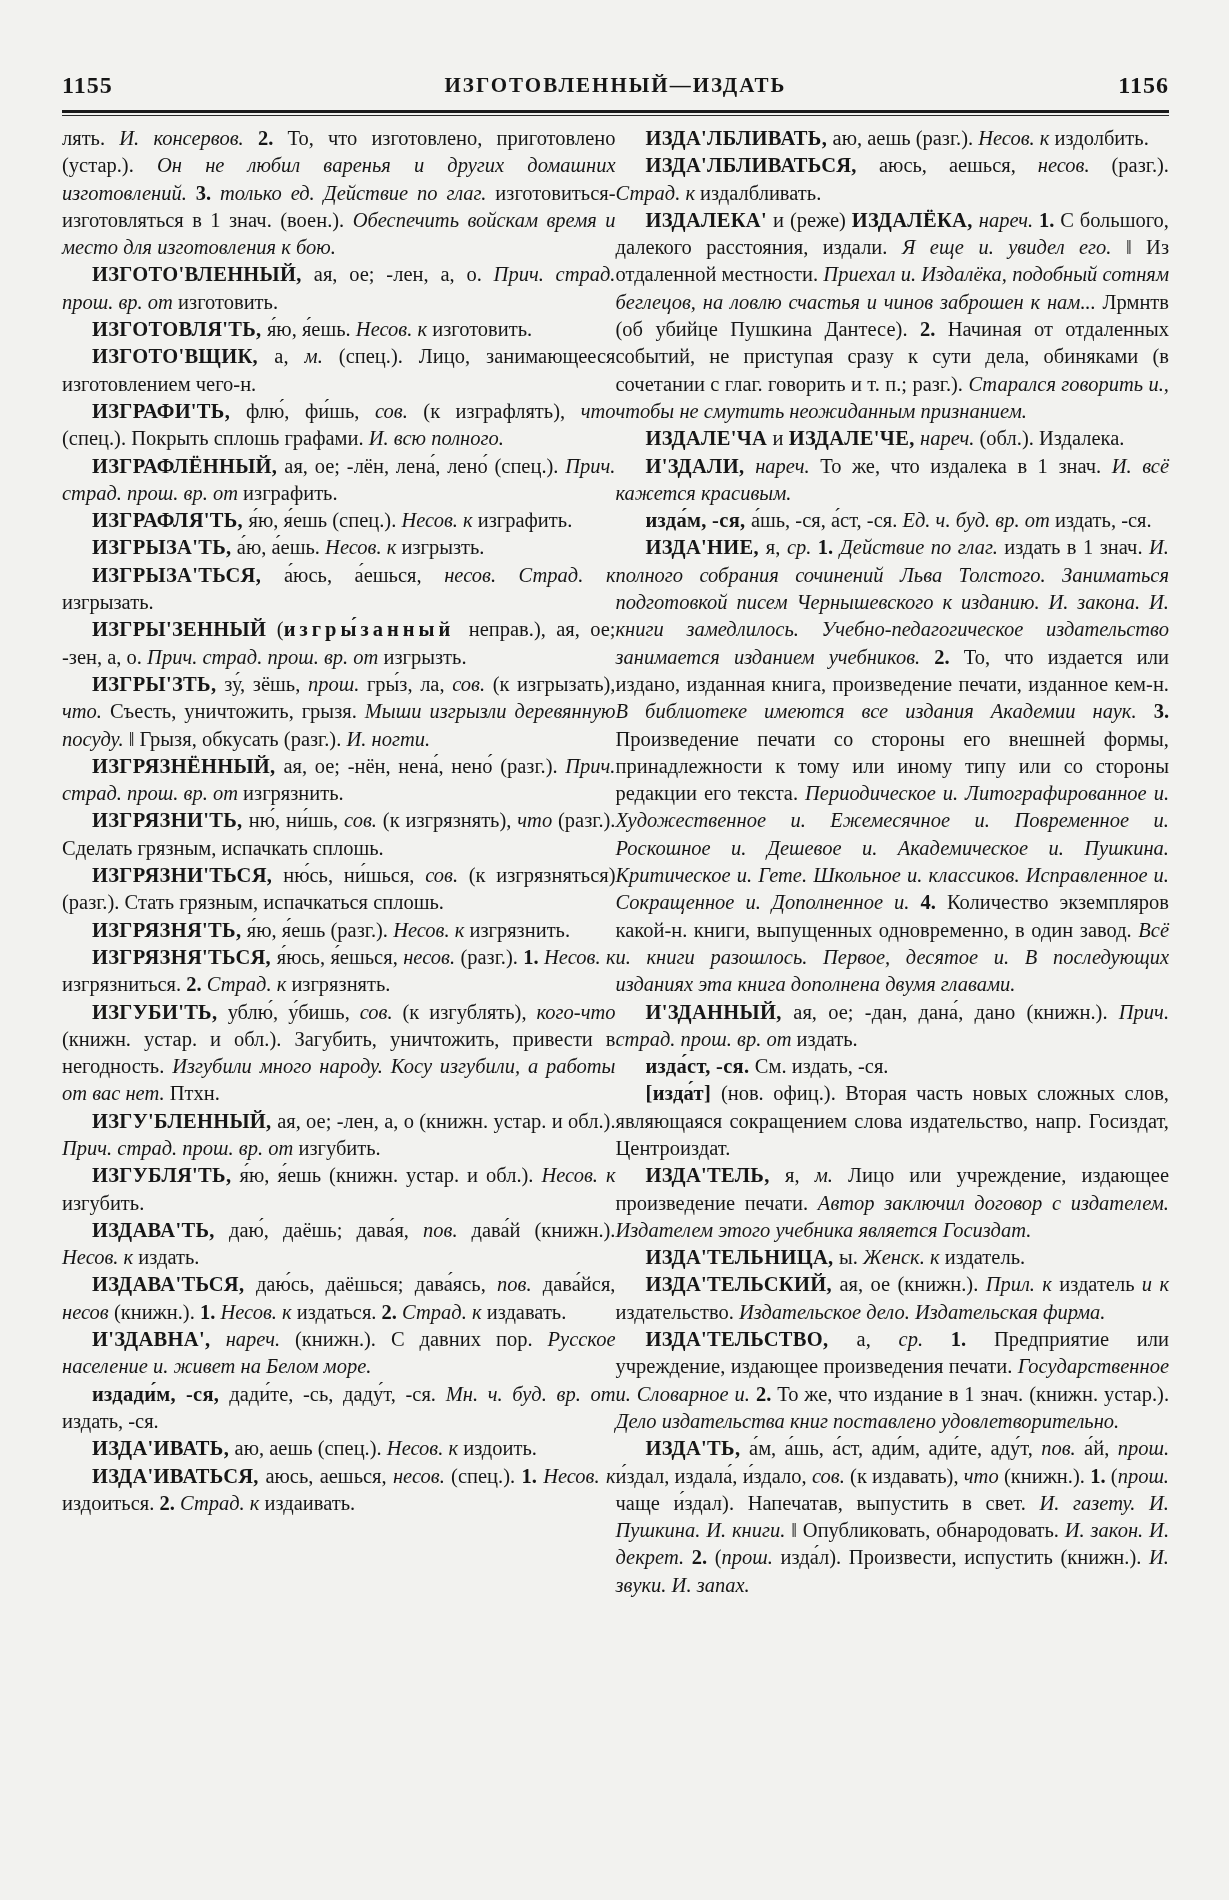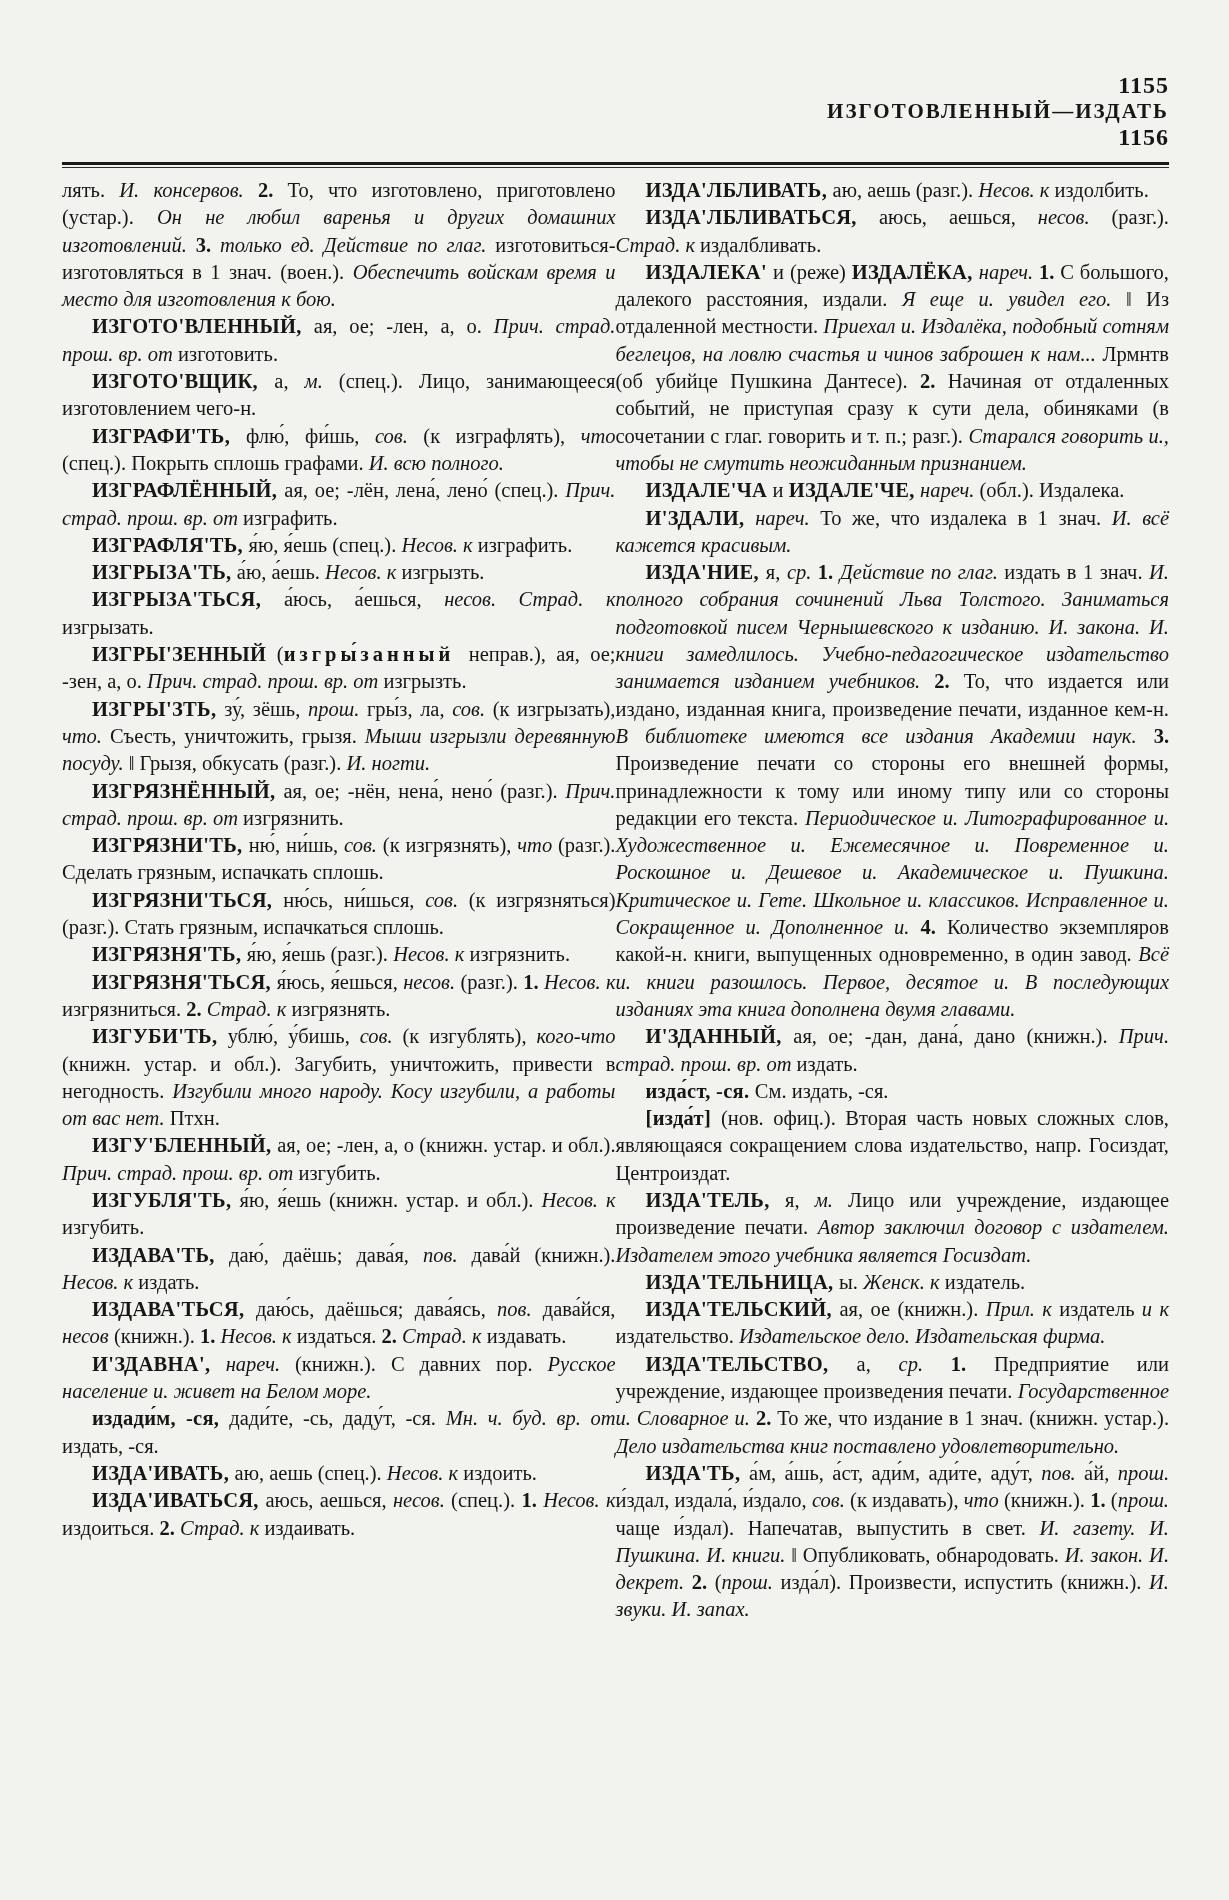--- a/index.html
+++ b/index.html
@@ -12,23 +12,22 @@
     position: relative;
     width: 1229px;
     height: 1900px;
     background: #f2f2ef;
     color: #161616;
     padding: 72px 60px 0 62px;
     overflow: hidden;
   }
   .header {
     display: flex;
-    align-items: flex-end;
+    align-items: center;
     font-weight: bold;
-    flex-direction: column;
   }
   .page-num { font-size: 24px; letter-spacing: 1px; }
   .header-title {
     flex: 1;
     text-align: center;
     font-size: 21px;
     letter-spacing: 2px;
     font-family: Liberation Serif, serif;
   }
   .header-rule {
@@ -62,20 +61,21 @@
   <div class="header">
     <span class="page-num">1155</span>
     <span class="header-title">ИЗГОТОВЛЕННЫЙ—ИЗДАТЬ</span>
     <span class="page-num">1156</span>
   </div>
   <div class="header-rule"></div>
   <div class="columns">
     <div class="column">
         <p class="entry no-indent"><span class="run-normal">лять. </span><span class="run-italic">И. консервов. </span><span class="run-bold">2. </span><span class="run-normal">То, что изготовлено, приготовлено (устар.). </span><span class="run-italic">Он не любил варенья и других домашних изготовлений. </span><span class="run-bold">3. </span><span class="run-italic">только ед. Действие по глаг. </span><span class="run-normal">изготовиться-изготовляться в 1 знач. (воен.). </span><span class="run-italic">Обеспечить войскам время и место для изготовления к бою.</span></p>
         <p class="entry"><span class="run-head">ИЗГОТО'ВЛЕННЫЙ, </span><span class="run-normal">ая, ое; -лен, а, о. </span><span class="run-italic">Прич. страд. прош. вр. от </span><span class="run-normal">изготовить.</span></p>
+        <p class="entry"><span class="run-head">ИЗГОТОВЛЯ'ТЬ, </span><span class="run-normal">я́ю, я́ешь. </span><span class="run-italic">Несов. к </span><span class="run-normal">изготовить.</span></p>
         <p class="entry"><span class="run-head">ИЗГОТО'ВЩИК, </span><span class="run-normal">а, </span><span class="run-italic">м. </span><span class="run-normal">(спец.). Лицо, занимающееся изготовлением чего-н.</span></p>
         <p class="entry"><span class="run-head">ИЗГРАФИ'ТЬ, </span><span class="run-normal">флю́, фи́шь, </span><span class="run-italic">сов. </span><span class="run-normal">(к изграфлять), </span><span class="run-italic">что </span><span class="run-normal">(спец.). Покрыть сплошь графами. </span><span class="run-italic">И. всю полного.</span></p>
         <p class="entry"><span class="run-head">ИЗГРАФЛЁННЫЙ, </span><span class="run-normal">ая, ое; -лён, лена́, лено́ (спец.). </span><span class="run-italic">Прич. страд. прош. вр. от </span><span class="run-normal">изграфить.</span></p>
         <p class="entry"><span class="run-head">ИЗГРАФЛЯ'ТЬ, </span><span class="run-normal">я́ю, я́ешь (спец.). </span><span class="run-italic">Несов. к </span><span class="run-normal">изграфить.</span></p>
         <p class="entry"><span class="run-head">ИЗГРЫЗА'ТЬ, </span><span class="run-normal">а́ю, а́ешь. </span><span class="run-italic">Несов. к </span><span class="run-normal">изгрызть.</span></p>
         <p class="entry"><span class="run-head">ИЗГРЫЗА'ТЬСЯ, </span><span class="run-normal">а́юсь, а́ешься, </span><span class="run-italic">несов. Страд. к </span><span class="run-normal">изгрызать.</span></p>
         <p class="entry"><span class="run-head">ИЗГРЫ'ЗЕННЫЙ </span><span class="run-normal">(</span><span class="run-spaced">изгры́занный </span><span class="run-normal">неправ.), ая, ое; -зен, а, о. </span><span class="run-italic">Прич. страд. прош. вр. от </span><span class="run-normal">изгрызть.</span></p>
         <p class="entry"><span class="run-head">ИЗГРЫ'ЗТЬ, </span><span class="run-normal">зу́, зёшь, </span><span class="run-italic">прош. </span><span class="run-normal">гры́з, ла, </span><span class="run-italic">сов. </span><span class="run-normal">(к изгрызать), </span><span class="run-italic">что. </span><span class="run-normal">Съесть, уничтожить, грызя. </span><span class="run-italic">Мыши изгрызли деревянную посуду. </span><span class="run-normal">‖ Грызя, обкусать (разг.). </span><span class="run-italic">И. ногти.</span></p>
         <p class="entry"><span class="run-head">ИЗГРЯЗНЁННЫЙ, </span><span class="run-normal">ая, ое; -нён, нена́, нено́ (разг.). </span><span class="run-italic">Прич. страд. прош. вр. от </span><span class="run-normal">изгрязнить.</span></p>
         <p class="entry"><span class="run-head">ИЗГРЯЗНИ'ТЬ, </span><span class="run-normal">ню́, ни́шь, </span><span class="run-italic">сов. </span><span class="run-normal">(к изгрязнять), </span><span class="run-italic">что </span><span class="run-normal">(разг.). Сделать грязным, испачкать сплошь.</span></p>
@@ -91,20 +91,21 @@
         <p class="entry"><span class="run-head">издади́м, -ся, </span><span class="run-normal">дади́те, -сь, даду́т, -ся. </span><span class="run-italic">Мн. ч. буд. вр. от </span><span class="run-normal">издать, -ся.</span></p>
         <p class="entry"><span class="run-head">ИЗДА'ИВАТЬ, </span><span class="run-normal">аю, аешь (спец.). </span><span class="run-italic">Несов. к </span><span class="run-normal">издоить.</span></p>
         <p class="entry"><span class="run-head">ИЗДА'ИВАТЬСЯ, </span><span class="run-normal">аюсь, аешься, </span><span class="run-italic">несов. </span><span class="run-normal">(спец.). </span><span class="run-bold">1. </span><span class="run-italic">Несов. к </span><span class="run-normal">издоиться. </span><span class="run-bold">2. </span><span class="run-italic">Страд. к </span><span class="run-normal">издаивать.</span></p>
       </div>
     <div class="column">
         <p class="entry"><span class="run-head">ИЗДА'ЛБЛИВАТЬ, </span><span class="run-normal">аю, аешь (разг.). </span><span class="run-italic">Несов. к </span><span class="run-normal">издолбить.</span></p>
         <p class="entry"><span class="run-head">ИЗДА'ЛБЛИВАТЬСЯ, </span><span class="run-normal">аюсь, аешься, </span><span class="run-italic">несов. </span><span class="run-normal">(разг.). </span><span class="run-italic">Страд. к </span><span class="run-normal">издалбливать.</span></p>
         <p class="entry"><span class="run-head">ИЗДАЛЕКА' </span><span class="run-normal">и (реже) </span><span class="run-head">ИЗДАЛЁКА, </span><span class="run-italic">нареч. </span><span class="run-bold">1. </span><span class="run-normal">С большого, далекого расстояния, издали. </span><span class="run-italic">Я еще и. увидел его. </span><span class="run-normal">‖ Из отдаленной местности. </span><span class="run-italic">Приехал и. Издалёка, подобный сотням беглецов, на ловлю счастья и чинов заброшен к нам... </span><span class="run-normal">Лрмнтв (об убийце Пушкина Дантесе). </span><span class="run-bold">2. </span><span class="run-normal">Начиная от отдаленных событий, не приступая сразу к сути дела, обиняками (в сочетании с глаг. говорить и т. п.; разг.). </span><span class="run-italic">Старался говорить и., чтобы не смутить неожиданным признанием.</span></p>
         <p class="entry"><span class="run-head">ИЗДАЛЕ'ЧА </span><span class="run-normal">и </span><span class="run-head">ИЗДАЛЕ'ЧЕ, </span><span class="run-italic">нареч. </span><span class="run-normal">(обл.). Издалека.</span></p>
         <p class="entry"><span class="run-head">И'ЗДАЛИ, </span><span class="run-italic">нареч. </span><span class="run-normal">То же, что издалека в 1 знач. </span><span class="run-italic">И. всё кажется красивым.</span></p>
+        <p class="entry"><span class="run-head">изда́м, -ся, </span><span class="run-normal">а́шь, -ся, а́ст, -ся. </span><span class="run-italic">Ед. ч. буд. вр. от </span><span class="run-normal">издать, -ся.</span></p>
         <p class="entry"><span class="run-head">ИЗДА'НИЕ, </span><span class="run-normal">я, </span><span class="run-italic">ср. </span><span class="run-bold">1. </span><span class="run-italic">Действие по глаг. </span><span class="run-normal">издать в 1 знач. </span><span class="run-italic">И. полного собрания сочинений Льва Толстого. Заниматься подготовкой писем Чернышевского к изданию. И. закона. И. книги замедлилось. Учебно-педагогическое издательство занимается изданием учебников. </span><span class="run-bold">2. </span><span class="run-normal">То, что издается или издано, изданная книга, произведение печати, изданное кем-н. </span><span class="run-italic">В библиотеке имеются все издания Академии наук. </span><span class="run-bold">3. </span><span class="run-normal">Произведение печати со стороны его внешней формы, принадлежности к тому или иному типу или со стороны редакции его текста. </span><span class="run-italic">Периодическое и. Литографированное и. Художественное и. Ежемесячное и. Повременное и. Роскошное и. Дешевое и. Академическое и. Пушкина. Критическое и. Гете. Школьное и. классиков. Исправленное и. Сокращенное и. Дополненное и. </span><span class="run-bold">4. </span><span class="run-normal">Количество экземпляров какой-н. книги, выпущенных одновременно, в один завод. </span><span class="run-italic">Всё и. книги разошлось. Первое, десятое и. В последующих изданиях эта книга дополнена двумя главами.</span></p>
         <p class="entry"><span class="run-head">И'ЗДАННЫЙ, </span><span class="run-normal">ая, ое; -дан, дана́, дано (книжн.). </span><span class="run-italic">Прич. страд. прош. вр. от </span><span class="run-normal">издать.</span></p>
         <p class="entry"><span class="run-head">изда́ст, -ся. </span><span class="run-normal">См. издать, -ся.</span></p>
         <p class="entry"><span class="run-head">[изда́т] </span><span class="run-normal">(нов. офиц.). Вторая часть новых сложных слов, являющаяся сокращением слова издательство, напр. Госиздат, Центроиздат.</span></p>
         <p class="entry"><span class="run-head">ИЗДА'ТЕЛЬ, </span><span class="run-normal">я, </span><span class="run-italic">м. </span><span class="run-normal">Лицо или учреждение, издающее произведение печати. </span><span class="run-italic">Автор заключил договор с издателем. Издателем этого учебника является Госиздат.</span></p>
         <p class="entry"><span class="run-head">ИЗДА'ТЕЛЬНИЦА, </span><span class="run-normal">ы. </span><span class="run-italic">Женск. к </span><span class="run-normal">издатель.</span></p>
         <p class="entry"><span class="run-head">ИЗДА'ТЕЛЬСКИЙ, </span><span class="run-normal">ая, ое (книжн.). </span><span class="run-italic">Прил. к </span><span class="run-normal">издатель </span><span class="run-italic">и к </span><span class="run-normal">издательство. </span><span class="run-italic">Издательское дело. Издательская фирма.</span></p>
         <p class="entry"><span class="run-head">ИЗДА'ТЕЛЬСТВО, </span><span class="run-normal">а, </span><span class="run-italic">ср. </span><span class="run-bold">1. </span><span class="run-normal">Предприятие или учреждение, издающее произведения печати. </span><span class="run-italic">Государственное и. Словарное и. </span><span class="run-bold">2. </span><span class="run-normal">То же, что издание в 1 знач. (книжн. устар.). </span><span class="run-italic">Дело издательства книг поставлено удовлетворительно.</span></p>
         <p class="entry"><span class="run-head">ИЗДА'ТЬ, </span><span class="run-normal">а́м, а́шь, а́ст, ади́м, ади́те, аду́т, </span><span class="run-italic">пов. </span><span class="run-normal">а́й, </span><span class="run-italic">прош. </span><span class="run-normal">и́здал, издала́, и́здало, </span><span class="run-italic">сов. </span><span class="run-normal">(к издавать), </span><span class="run-italic">что </span><span class="run-normal">(книжн.). </span><span class="run-bold">1. </span><span class="run-normal">(</span><span class="run-italic">прош. </span><span class="run-normal">чаще и́здал). Напечатав, выпустить в свет. </span><span class="run-italic">И. газету. И. Пушкина. И. книги. </span><span class="run-normal">‖ Опубликовать, обнародовать. </span><span class="run-italic">И. закон. И. декрет. </span><span class="run-bold">2. </span><span class="run-normal">(</span><span class="run-italic">прош. </span><span class="run-normal">изда́л). Произвести, испустить (книжн.). </span><span class="run-italic">И. звуки. И. запах.</span></p>
       </div>

